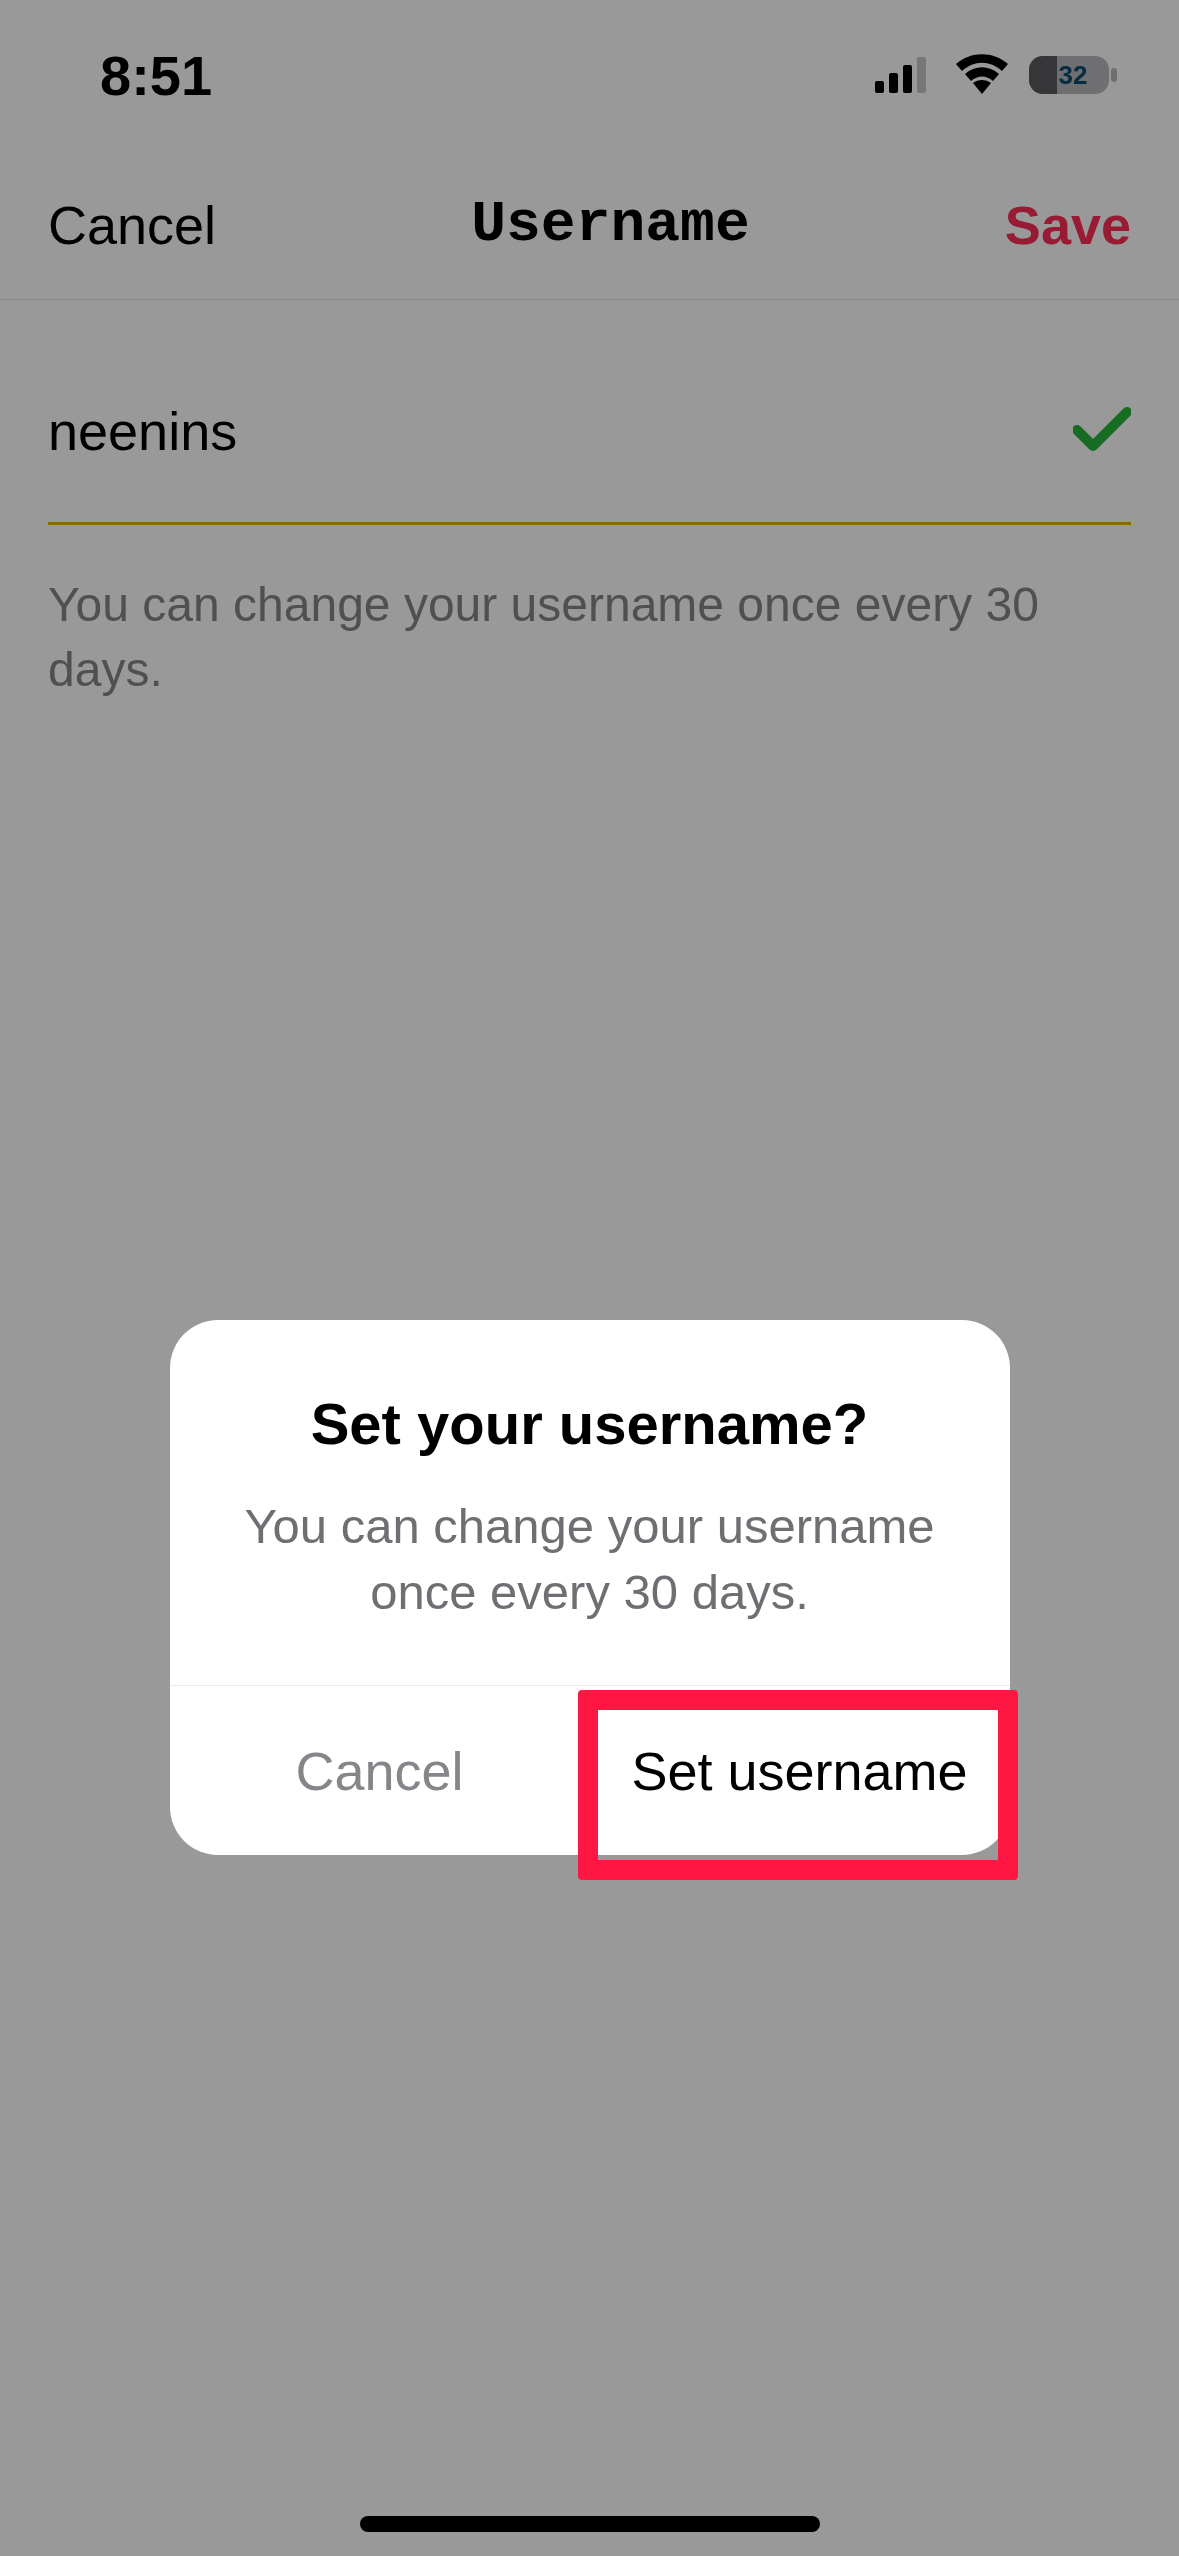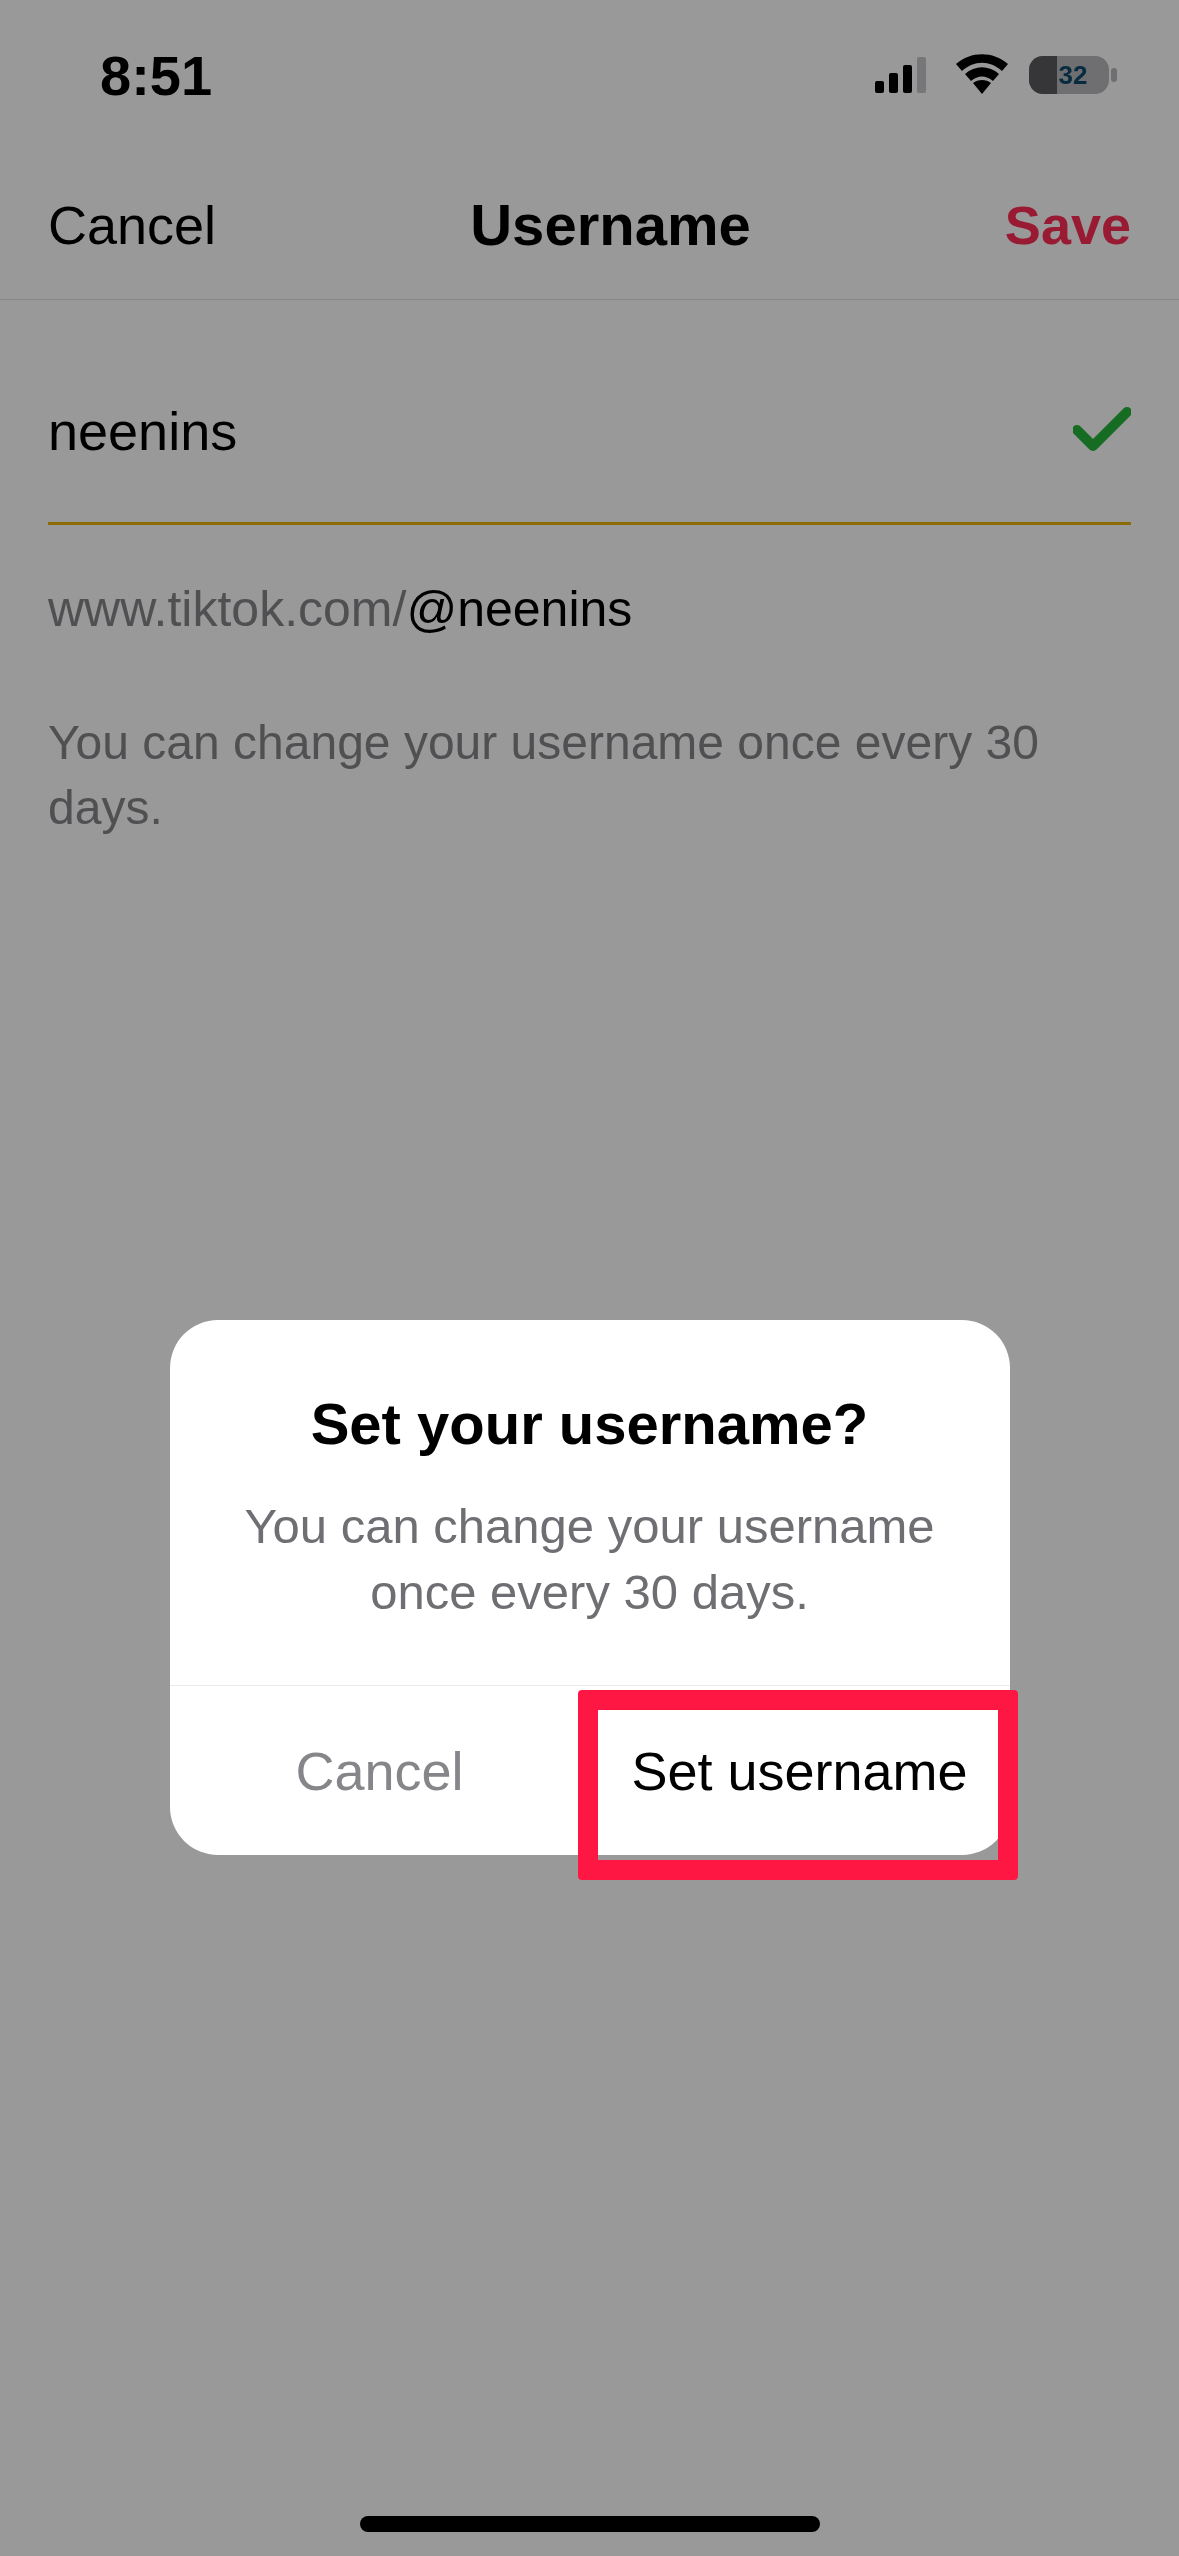--- a/index.html
+++ b/index.html
@@ -42,20 +42,21 @@
     }
     .nav-cancel {
       font-size: 54px;
       font-weight: 400;
       color: #000;
     }
     .nav-title {
       font-size: 58px;
       font-weight: 700;
       color: #000;
+      font-family: Liberation Mono, monospace;
     }
     .nav-save {
       font-size: 54px;
       font-weight: 600;
       color: #fe2c55;
     }
 
     
     .content {
       padding: 0 48px;
@@ -211,23 +212,20 @@
   </div>
 
   <div class="content">
     <div class="field-row">
       <div class="field-value">neenins</div>
       <span class="check-icon">
         <svg width="58" height="46" viewBox="0 0 58 46">
           <path d="M4 24 L20 40 L54 6" stroke="#25b43a" stroke-width="10" fill="none" stroke-linecap="round" stroke-linejoin="round"></path>
         </svg>
       </span>
-    </div>
-    <div class="link-row">
-      <span>www.tiktok.com/</span><span class="handle">@neenins</span>
     </div>
     <div class="helper-text-2">You can change your username once every 30 days.</div>
   </div>
 
   <div class="overlay">
     <div class="dialog">
       <div class="dialog-top">
         <div class="dialog-title">Set your username?</div>
         <div class="dialog-message">You can change your username once every 30 days.</div>
       </div>

